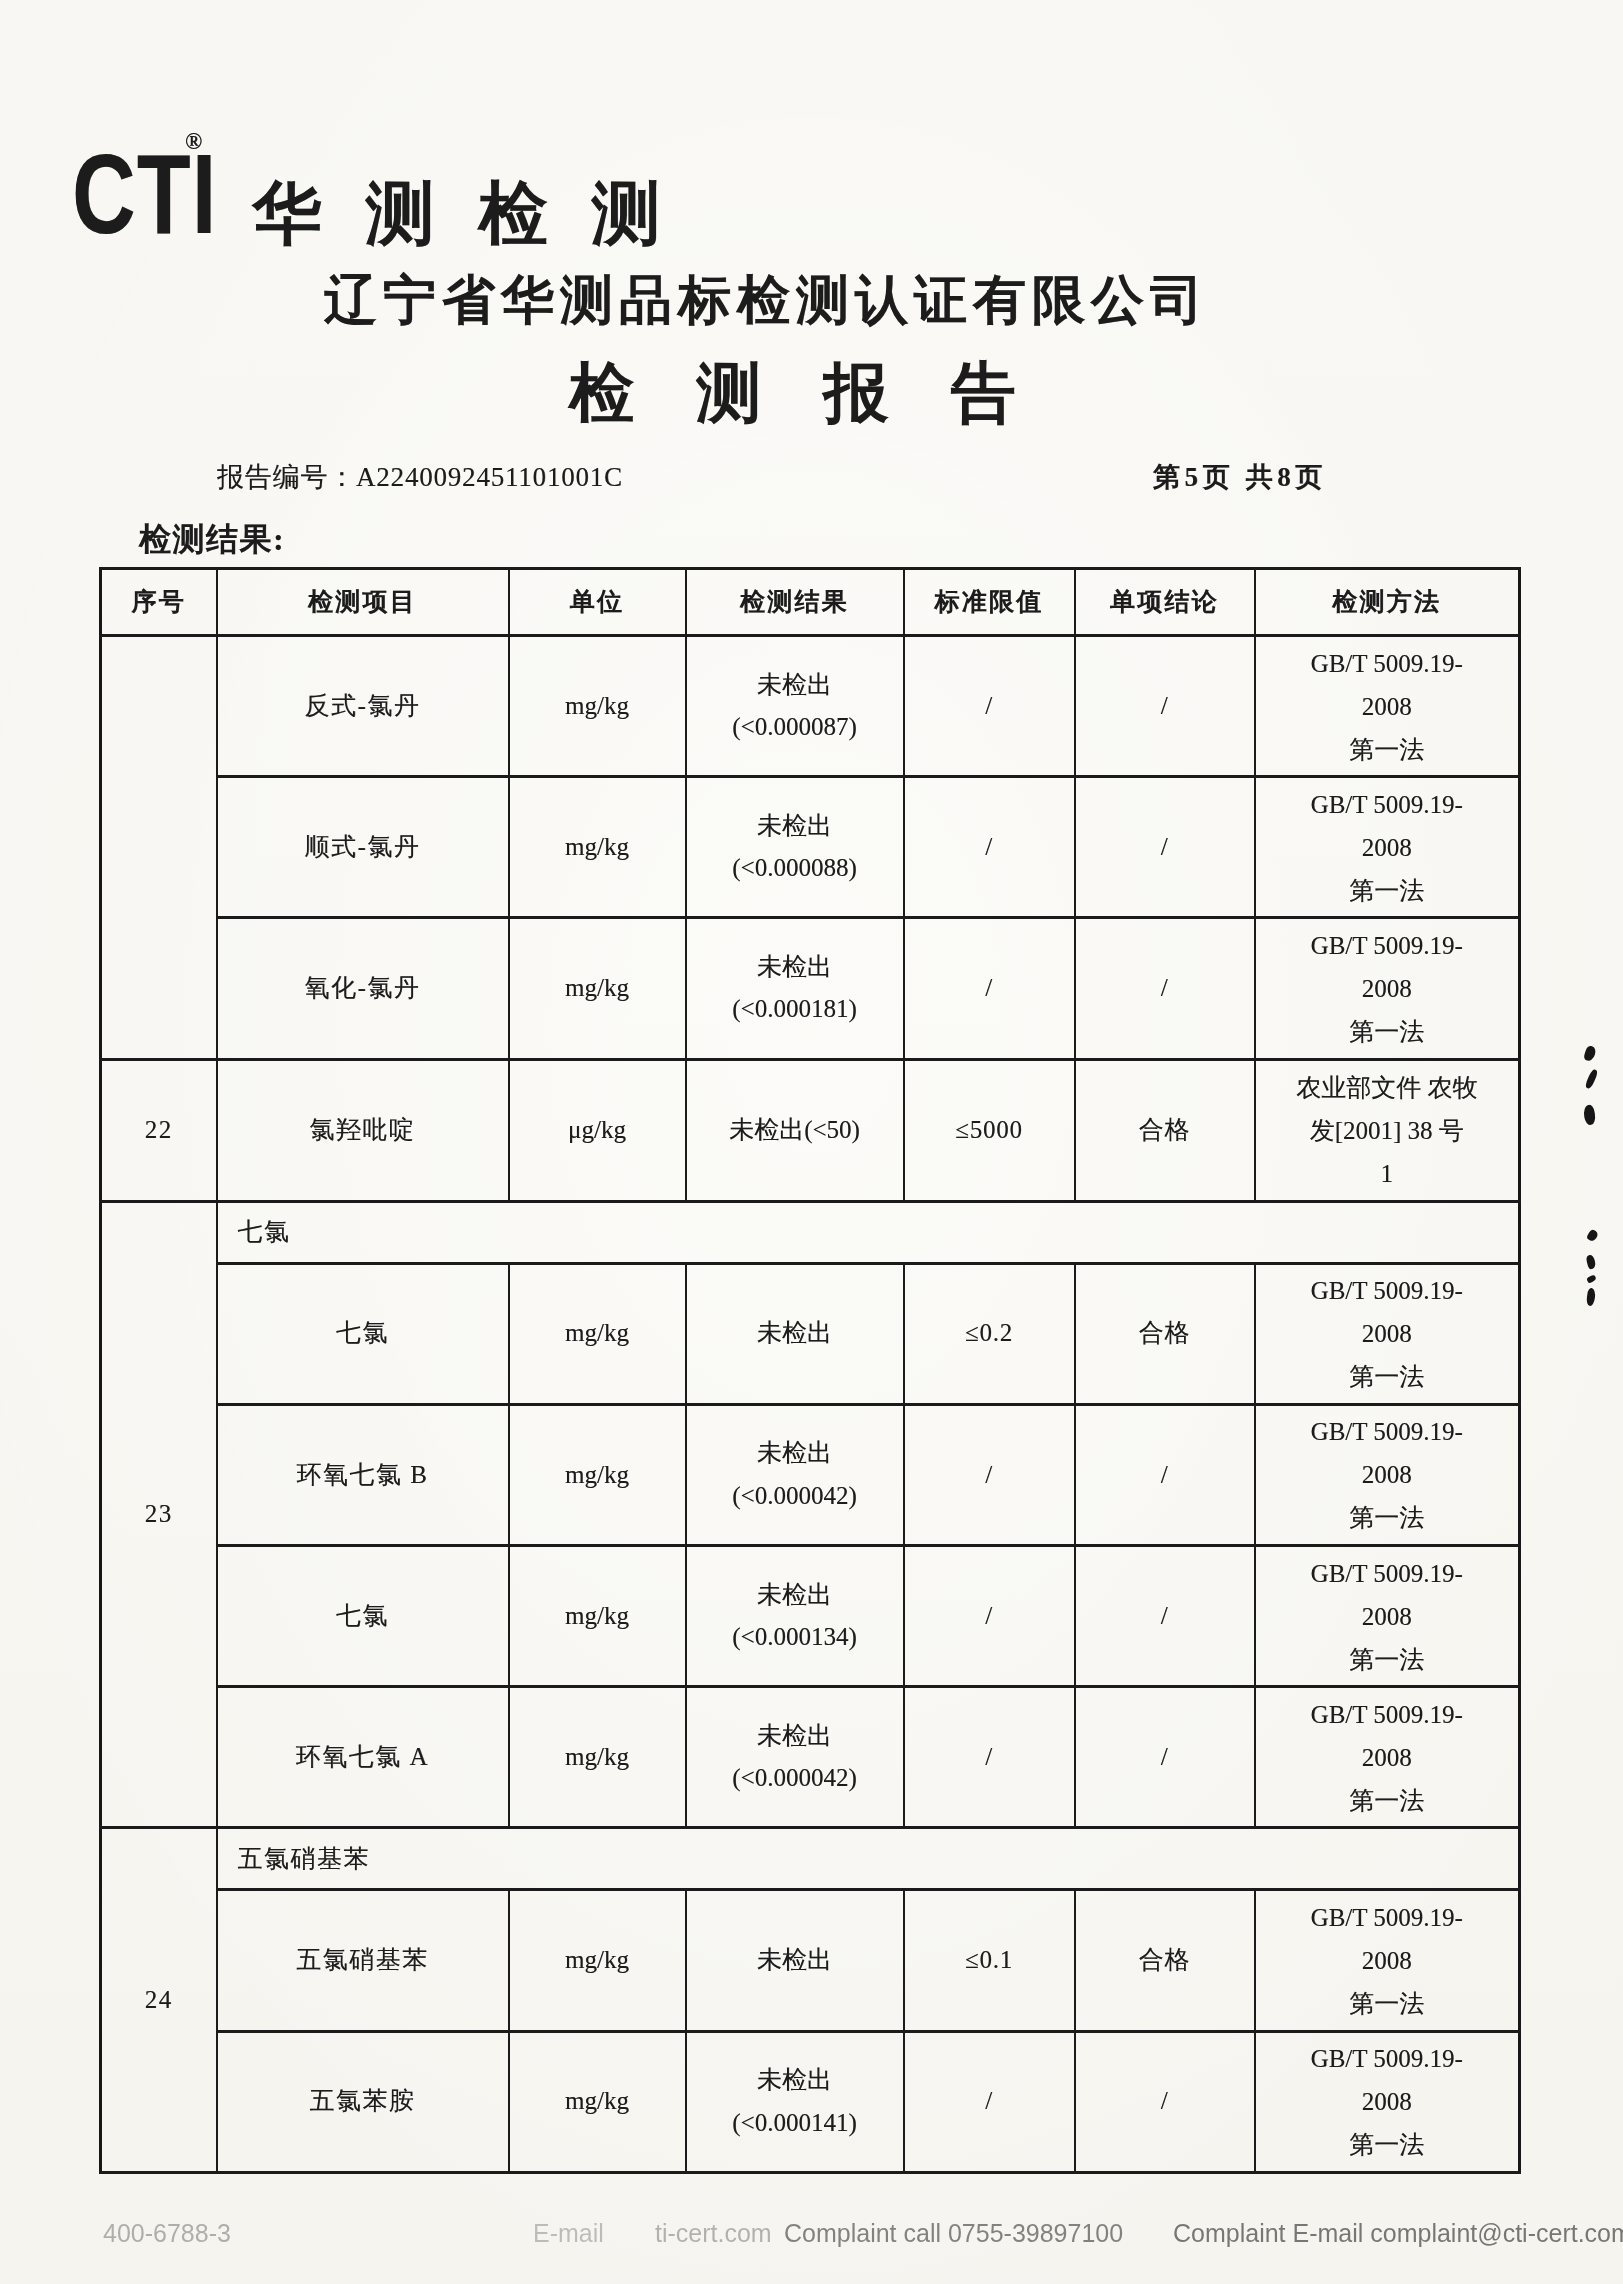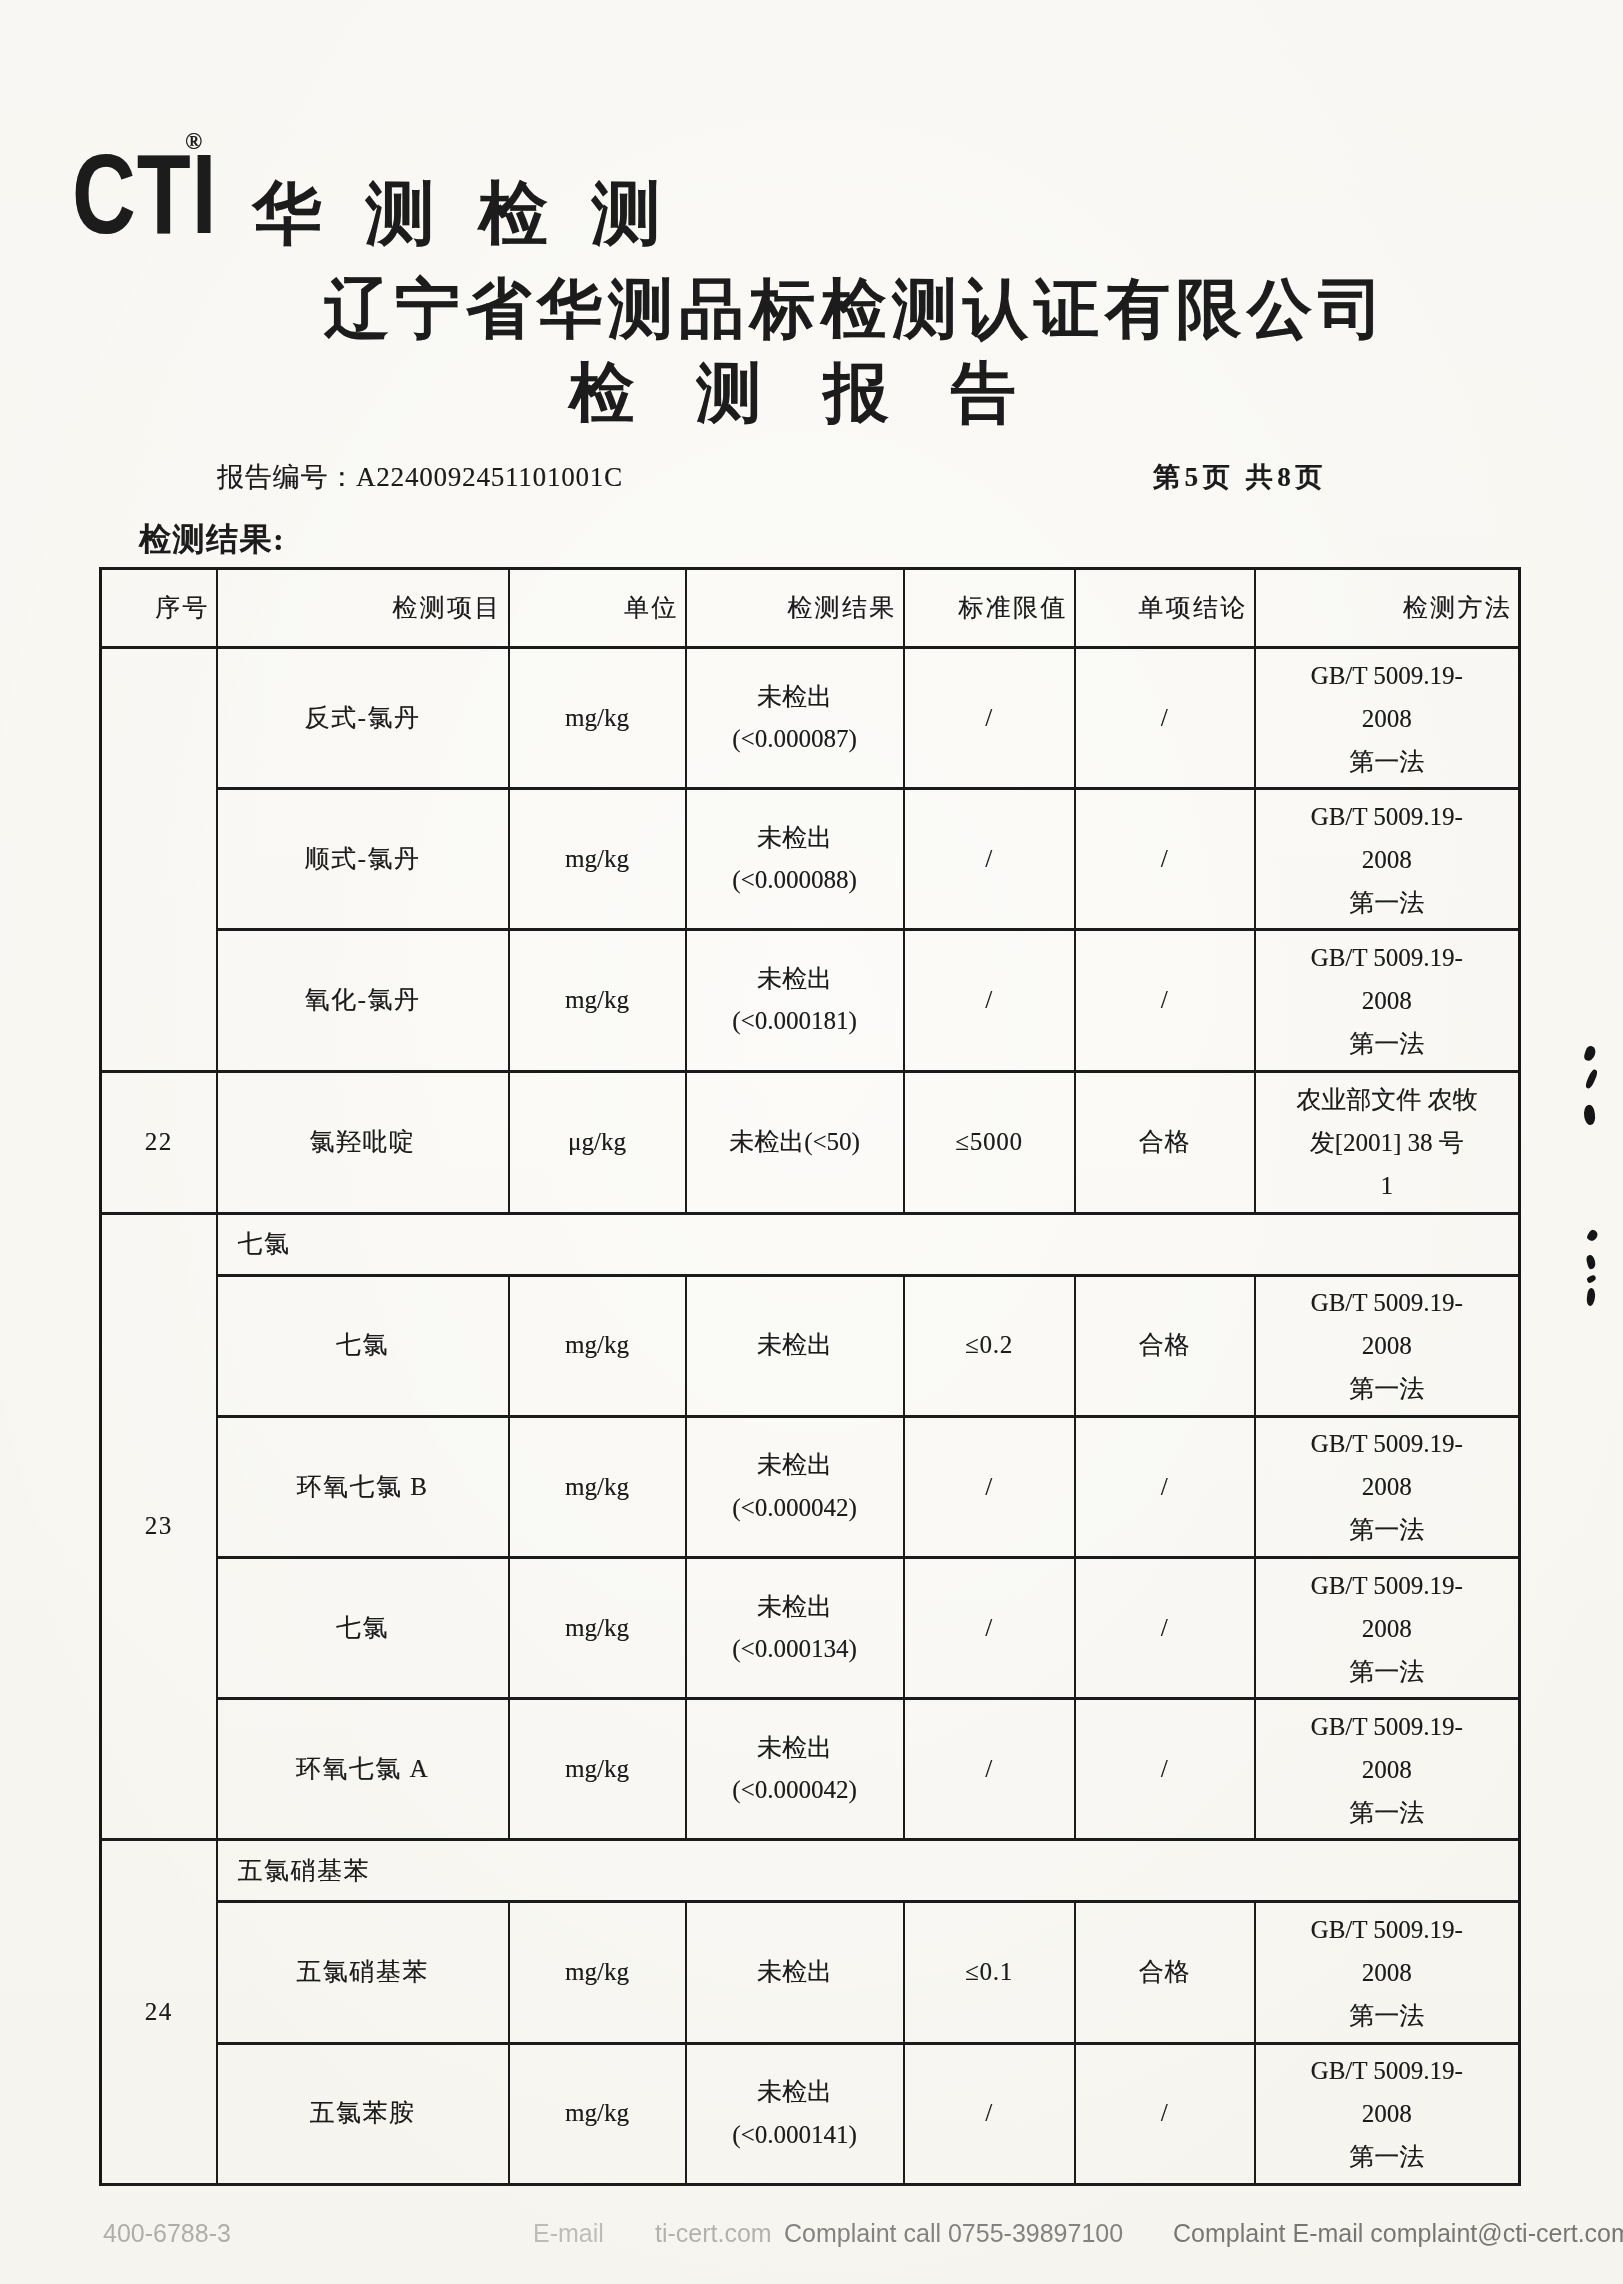--- a/index.html
+++ b/index.html
@@ -26,21 +26,21 @@
     transform:scaleX(0.78); transform-origin:left bottom; display:inline-block;
   }
   .logo-reg { position:absolute; left:113px; top:-12px; font-size:23px; font-weight:700; letter-spacing:0; }
   .logo-cn {
     font-family:"Liberation Sans","DejaVu Sans",sans-serif;
     font-weight:900; font-size:69px; line-height:1; letter-spacing:44px;
     margin-left:-6px; white-space:nowrap;
   }
   .company {
     position:absolute; left:324px; top:265px; width:1051px;
-    font-size:65px; font-weight:700; letter-spacing:6px; white-space:nowrap;
+    font-size:53px; font-weight:700; letter-spacing:6px; white-space:nowrap;
   }
   .report-title {
     position:absolute; left:569px; top:349px;
     font-size:65px; font-weight:700; letter-spacing:23px; white-space:nowrap;
   }
   .meta-row { position:absolute; left:0; top:459px; width:1624px; height:38px; font-size:27px; }
   .report-no { position:absolute; left:217px; top:0; letter-spacing:0.8px; }
   .page-info { position:absolute; left:1153px; top:0; font-weight:700; letter-spacing:4.6px; }
   .section-label { position:absolute; left:139px; top:518px; font-size:32px; font-weight:700; letter-spacing:1.5px; }
 
@@ -51,21 +51,21 @@
     border:3.8px solid #171717;
   }
   .results th, .results td {
     border:2.3px solid #1b1b1b;
     border-top-width:3.8px; border-bottom-width:3.8px;
     text-align:center; vertical-align:middle;
     font-size:25px; line-height:1.7;
     white-space:pre-line;
     padding:4.6px 6px;
   }
-  .results th { font-weight:400; height:79px; letter-spacing:2.3px;text-align:right; }
+  .results th { font-weight:700; height:67px; letter-spacing:2.3px; }
   .results td.c-section { text-align:left; padding-left:20px; letter-spacing:1.5px; }
   .results td.c-no { letter-spacing:1.5px; }
   .results td.c-item { letter-spacing:1.5px; }
   .results td.c-method { line-height:1.72;margin-left:12px; }
   .results td.c-limit, .results td.c-conclusion { letter-spacing:0.8px; }
 
   
   .footer { position:absolute; top:2219px; left:0; width:1344px; height:46px;
     font-family:"Liberation Sans","DejaVu Sans",sans-serif; font-size:25px; color:#3c3c3c;
     text-shadow:none; }

